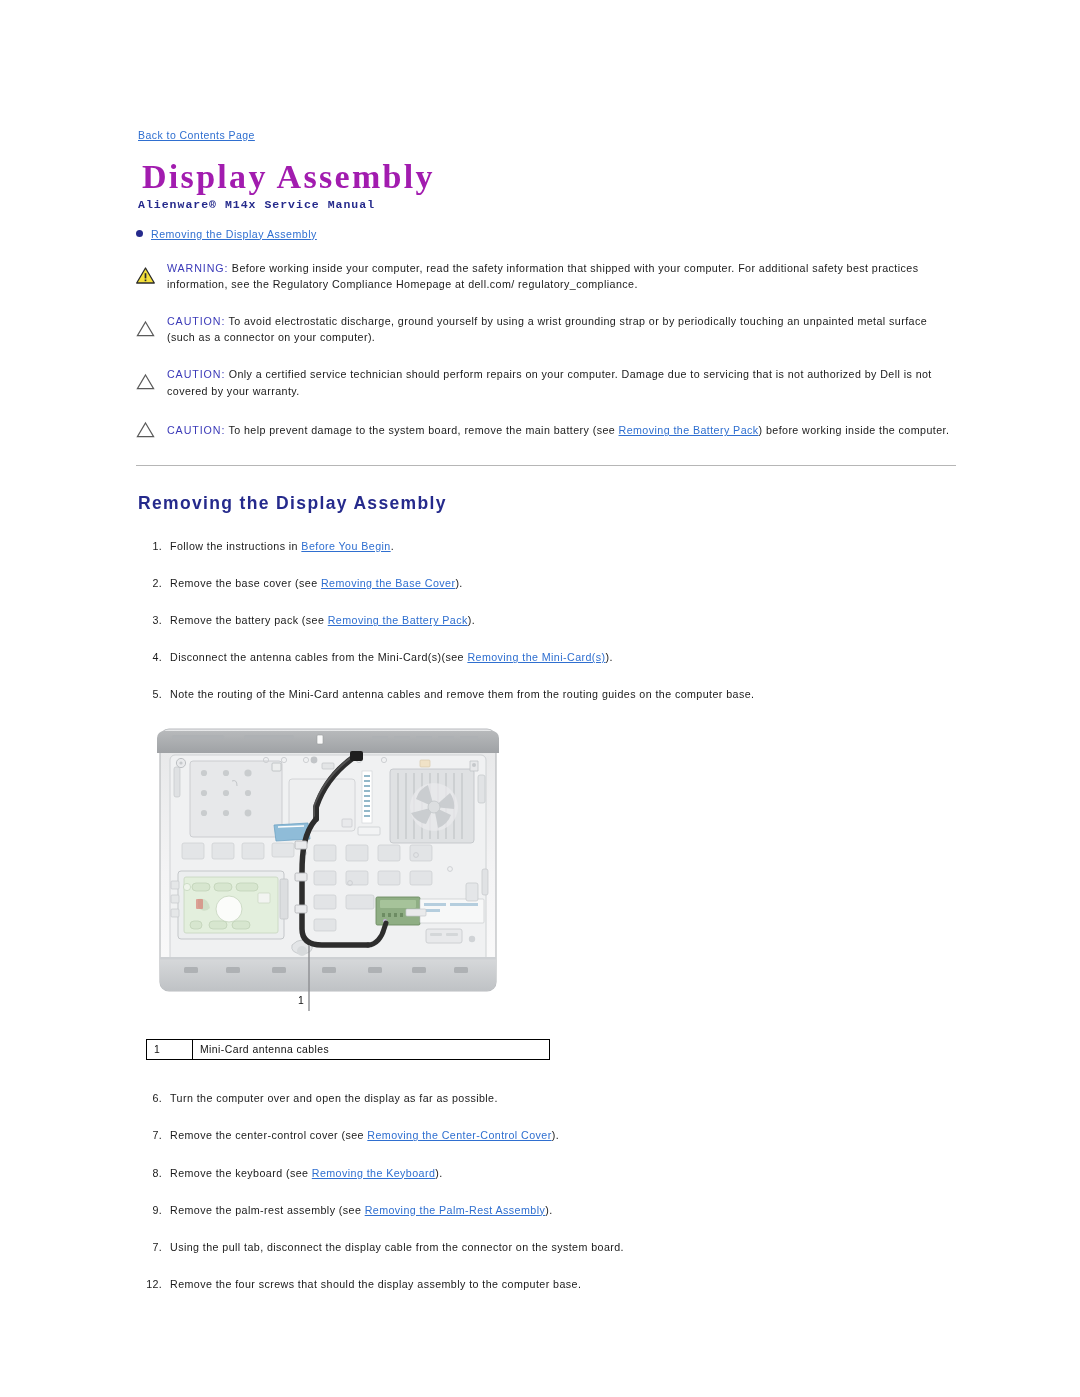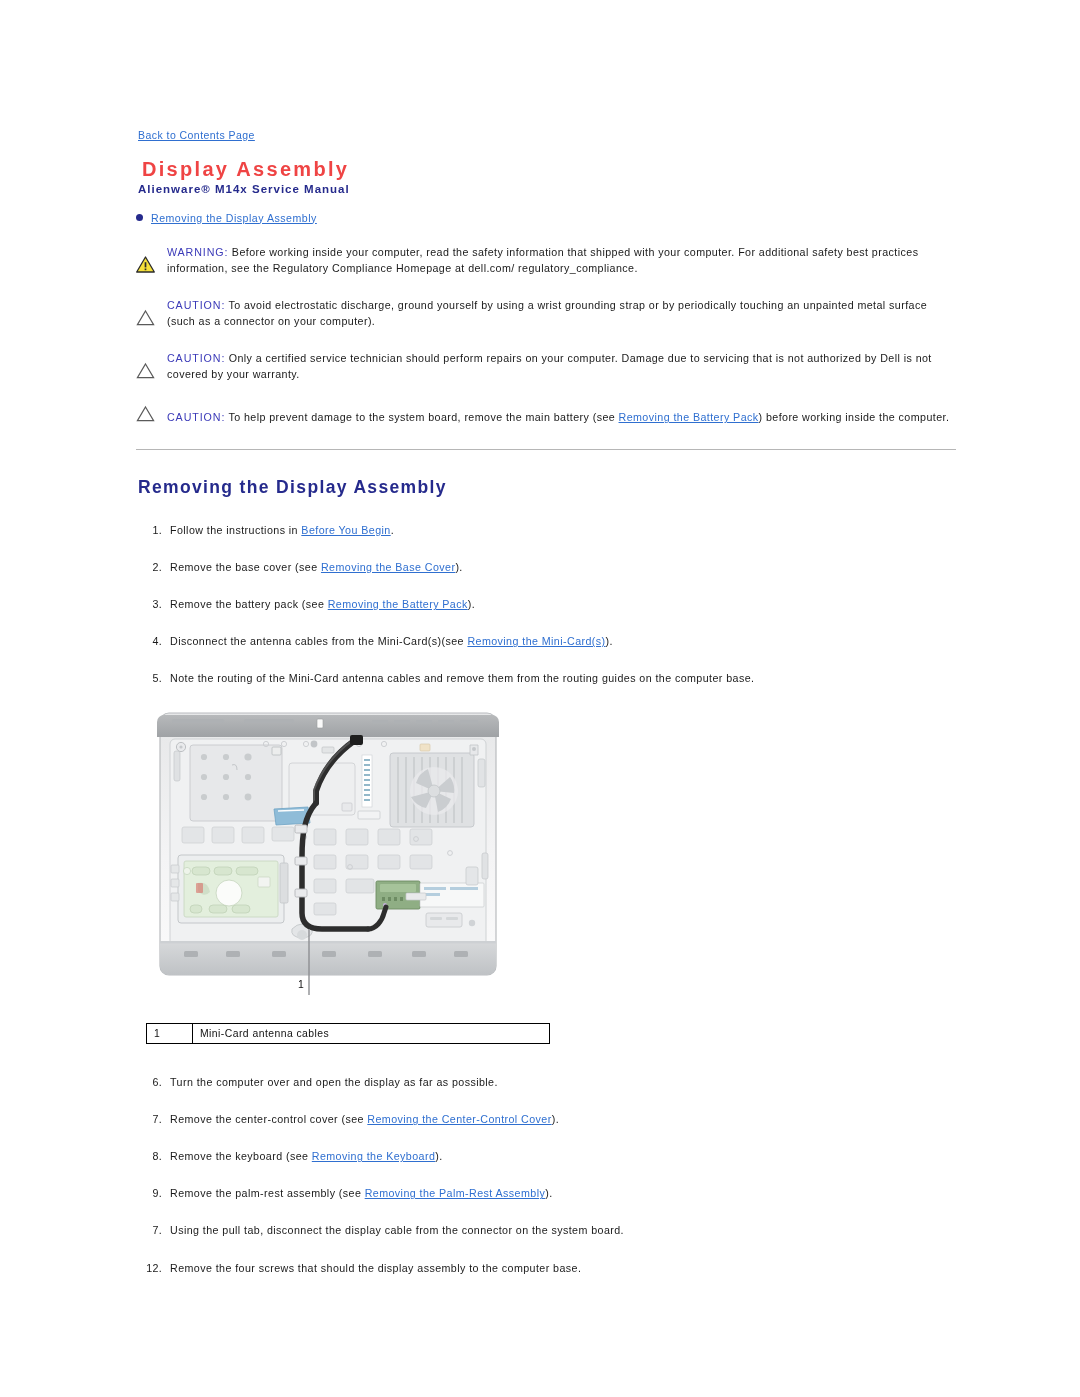--- a/index.html
+++ b/index.html
@@ -37,33 +37,35 @@
     font-size: 10.5px;
     letter-spacing: 0.45px;
     color: #2f6fd0;
     text-decoration: underline;
     display: inline-block;
     margin: 0 0 18px 2px;
     cursor: pointer;
   }
 
   .doc-title {
-    font-size: 20px;
+    font-size: 34px;
     font-weight: bold;
-    color: #ef4444;
+    color: #a21caf;
     letter-spacing: 2.3px;
     margin: 0 0 2px 6px;
     line-height: 1.08;
+    font-family: Liberation Serif, serif;
   }
   .doc-subtitle {
     font-size: 11.5px;
     font-weight: bold;
     color: #252a8c;
     letter-spacing: 1.0px;
     margin: 0 0 0 2px;
+    font-family: Liberation Mono, monospace;
   }
 
   .toc {
     list-style: none;
     margin: 17px 0 0 0;
     padding: 0;
   }
   .toc li {
     display: flex;
     align-items: center;
@@ -81,21 +83,21 @@
   .toc a {
     font-size: 10.6px;
     letter-spacing: 0.5px;
     color: #2f6fd0;
     text-decoration: underline;
     cursor: pointer;
   }
 
   .admon {
     display: flex;
-    align-items: flex-end;
+    align-items: center;
     margin-top: 20px;
   }
   .admon .tri {
     flex: 0 0 auto;
     width: 22px;
     margin-right: 9px;
     padding-top: 2px;
   }
   .admon .body {
     font-size: 10.7px;

